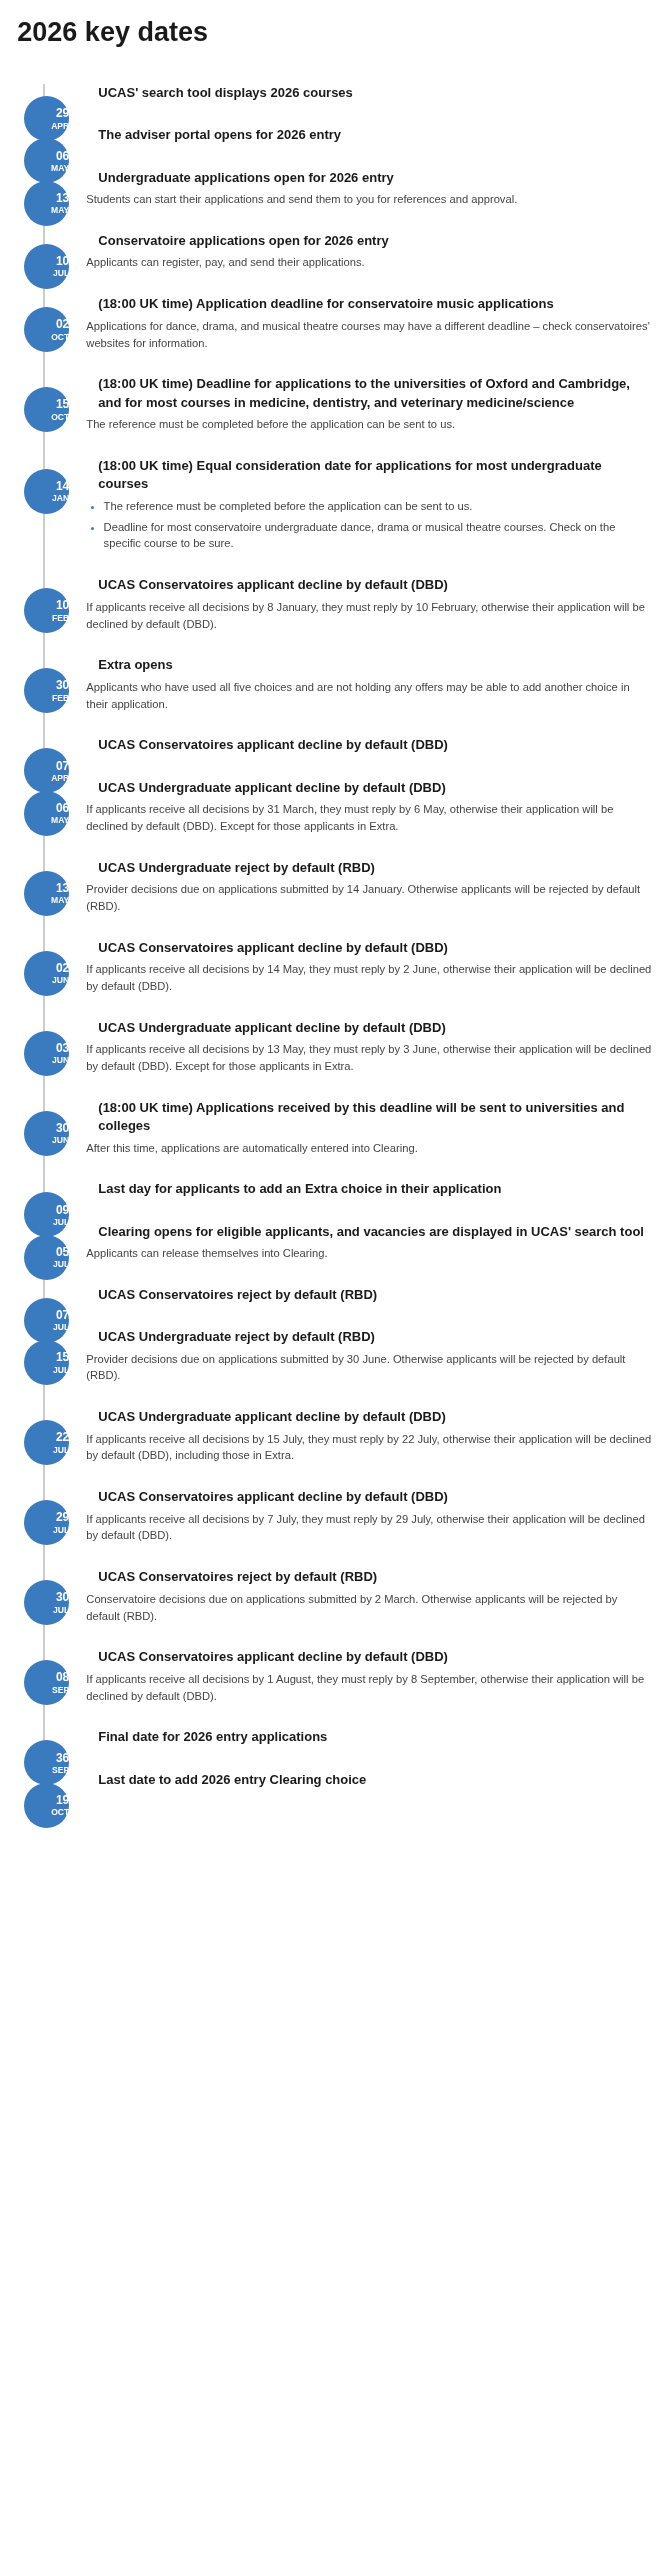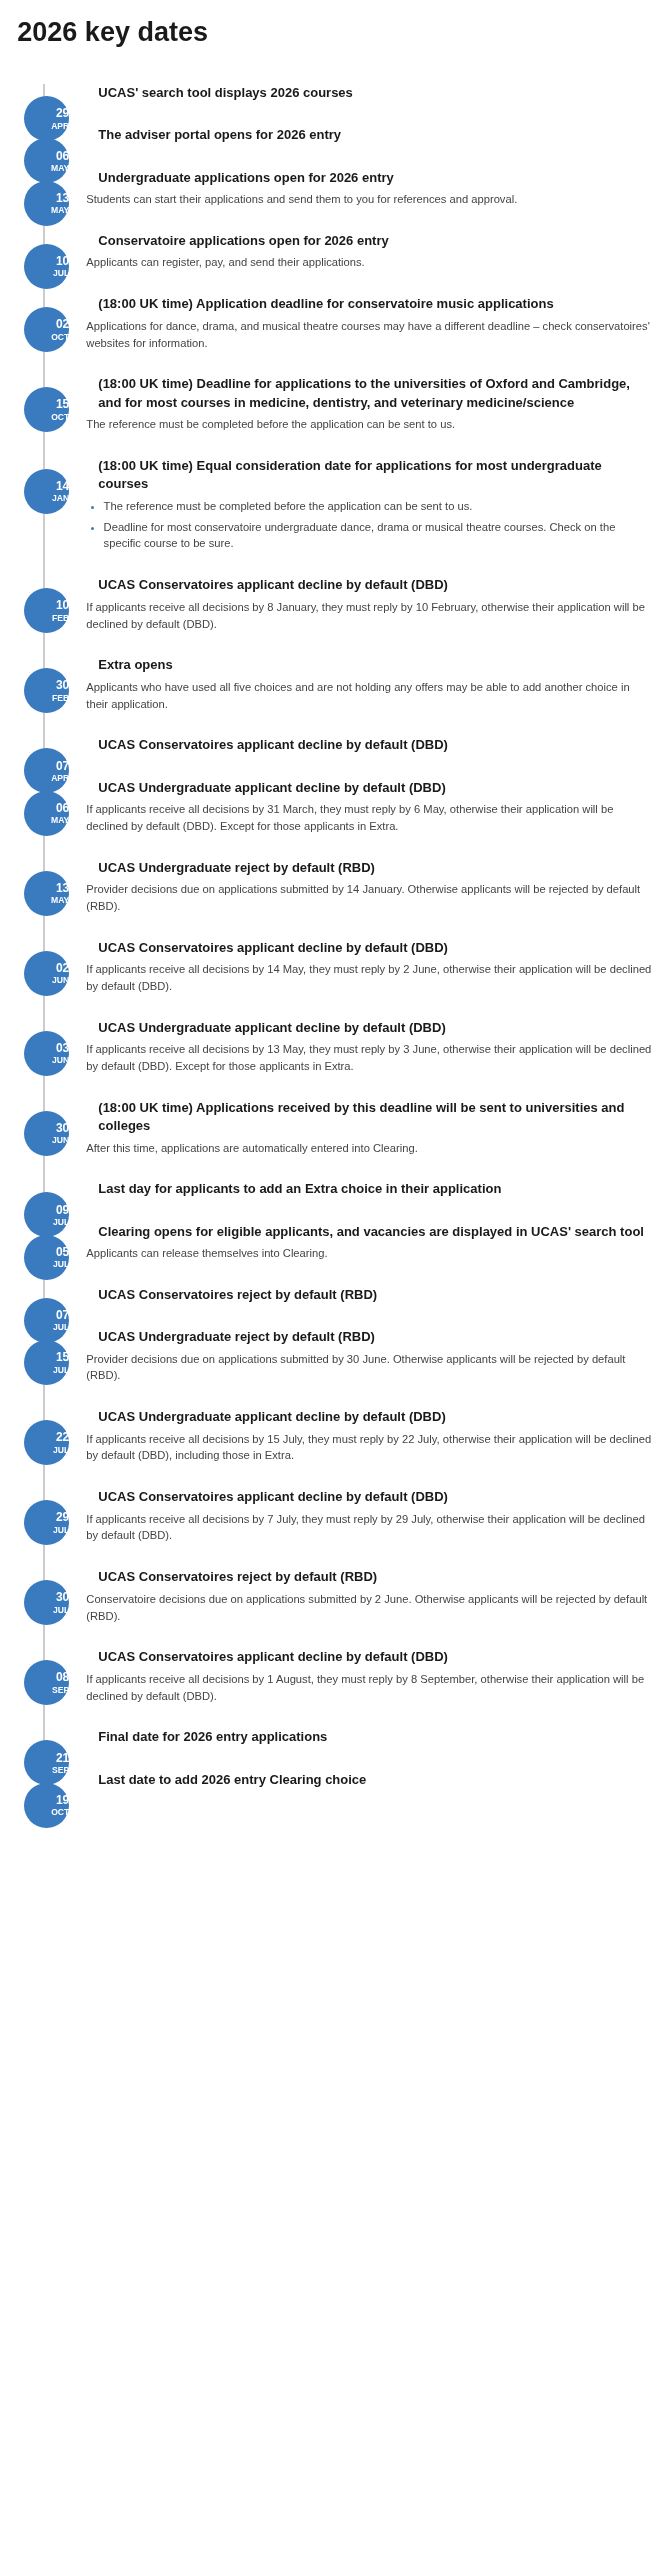--- a/index.html
+++ b/index.html
@@ -332,39 +332,39 @@
       </div>
     </div>
     <div class="timeline-item">
       <div class="date-badge">
         <span class="day">30</span>
         <span class="month">JUL</span>
       </div>
       <div>
         <div class="event-title">UCAS Conservatoires reject by default (RBD)</div>
         <div class="event-desc">
-          <p>Conservatoire decisions due on applications submitted by 2 June. Otherwise applicants will be rejected by default (RBD).</p>
+          <p>Conservatoire decisions due on applications submitted by 2 March. Otherwise applicants will be rejected by default (RBD).</p>
         </div>
       </div>
     </div>
     <div class="timeline-item">
       <div class="date-badge">
         <span class="day">08</span>
         <span class="month">SEP</span>
       </div>
       <div>
         <div class="event-title">UCAS Conservatoires applicant decline by default (DBD)</div>
         <div class="event-desc">
           <p>If applicants receive all decisions by 1 August, they must reply by 8 September, otherwise their application will be declined by default (DBD).</p>
         </div>
       </div>
     </div>
     <div class="timeline-item">
       <div class="date-badge">
-        <span class="day">21</span>
+        <span class="day">36</span>
         <span class="month">SEP</span>
       </div>
       <div>
         <div class="event-title">Final date for 2026 entry applications</div>
       </div>
     </div>
     <div class="timeline-item">
       <div class="date-badge">
         <span class="day">19</span>
         <span class="month">OCT</span>

